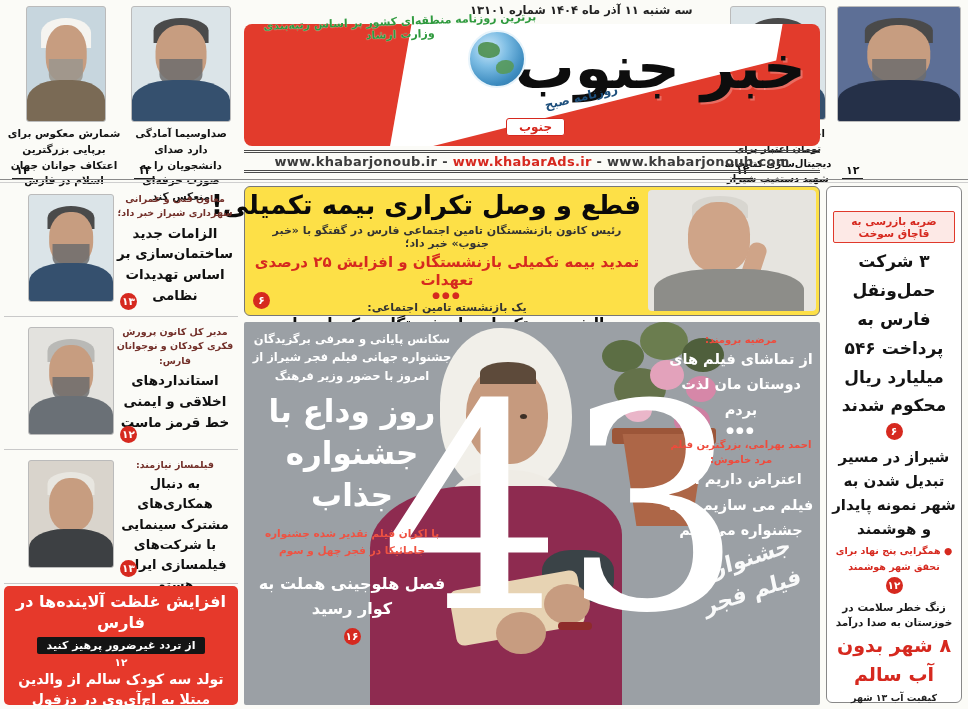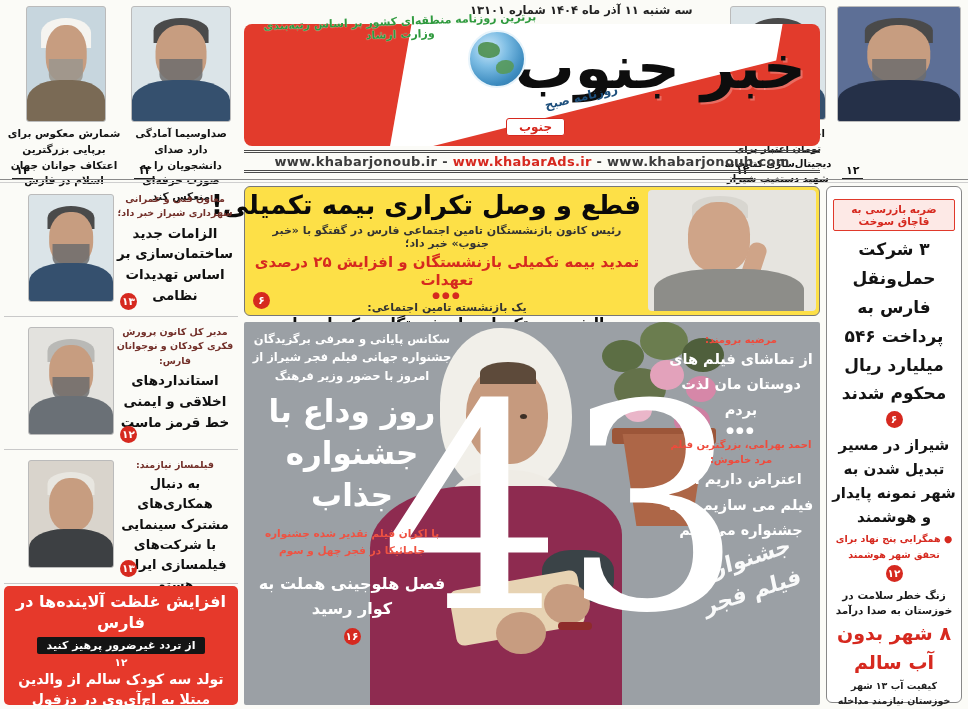--- a/index.html
+++ b/index.html
@@ -64,21 +64,21 @@
   .lkick { font-size:9.5px; font-weight:bold; color:#73302a; line-height:1.5; }
   .lhead { font-size:13.5px; font-weight:900; color:#101010; line-height:1.55; margin-top:2px; }
   .lcard .pnum { position:absolute; left:116px; bottom:6px; }
   .alertbox { position:absolute; left:0; top:400px; width:234px; height:119px; background:#e6392b; border-radius:5px; text-align:center; color:#fff; padding-top:6px; }
   .al1 { font-size:16px; font-weight:900; line-height:1.3; }
   .albadge { display:inline-block; background:#141414; color:#fff; font-size:11px; font-weight:800; padding:2px 10px; border-radius:2px; margin-top:3px; }
   .alnum { font-size:10.5px; font-weight:900; margin-top:2px; }
   .al2 { font-size:14px; font-weight:900; line-height:1.45; margin-top:1px; }
 
   
-  .rightcol { left:826px; top:186px; width:136px; height:517px; background:#fff; border:1.5px solid #888; border-radius:6px; text-align:center; padding:12px 4px; }
+  .rightcol { left:826px; top:186px; width:136px; height:517px; background:#fff; border:1.5px solid #888; border-radius:6px; text-align:center; padding:24px 4px; }
   .rlabel { display:block; margin:0 auto 4px; width:122px; background:#fde9e6; border:1px solid #e0392b; color:#d6291f; font-size:10.5px; font-weight:800; padding:3px 2px; border-radius:2px; }
   .rh1 { font-size:17px; font-weight:900; color:#141414; line-height:1.7; }
   .rh2 { font-size:15px; font-weight:900; color:#141414; line-height:1.6; margin-top:2px; }
   .rsub { font-size:9.5px; font-weight:800; color:#d6291f; line-height:1.6; margin-top:2px; }
   .rk3 { font-size:10.5px; font-weight:900; color:#1a1a1a; line-height:1.5; margin-top:3px; }
   .rh3 { font-size:19px; font-weight:900; color:#d6291f; line-height:1.5; }
   .rs { font-size:9.5px; font-weight:800; color:#222; line-height:1.6; margin-top:2px; }
   .rightcol .pnum { margin:3px auto; }
 
   

